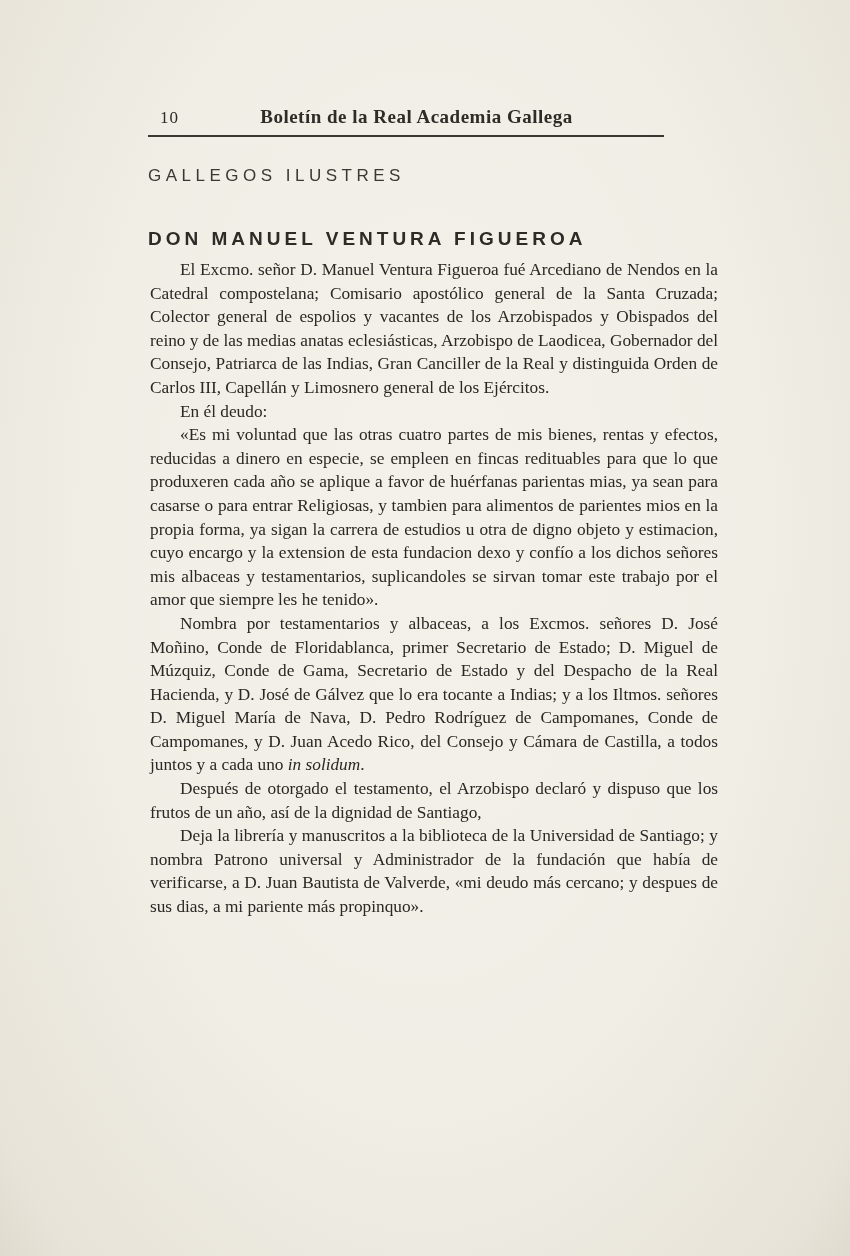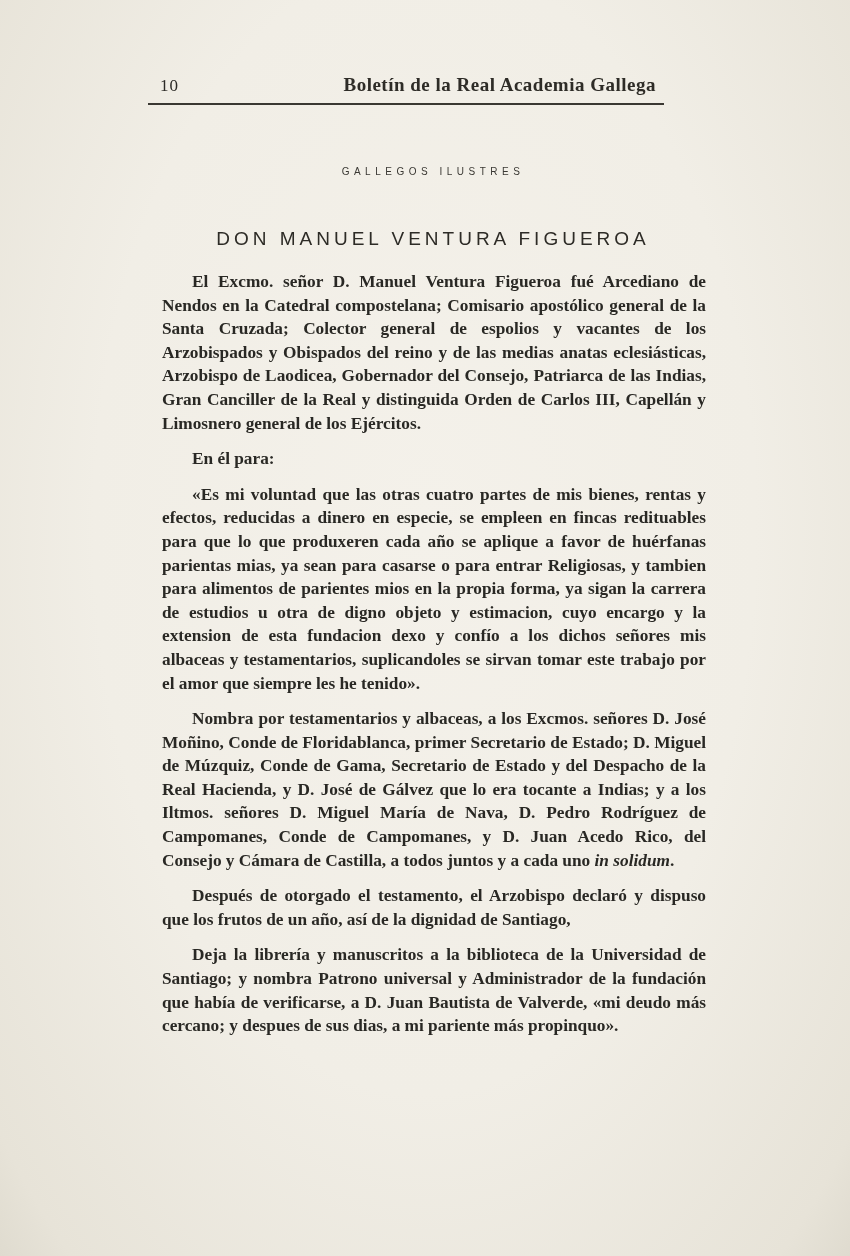--- a/index.html
+++ b/index.html
@@ -34,68 +34,68 @@
     gap: 6px;
   }
   .page-number {
     font-size: 17px;
     letter-spacing: 1px;
     margin-left: 12px;
     flex: 0 0 auto;
   }
   .running-title {
     flex: 1 1 auto;
-    text-align: right;
+    text-align: center;
     font-size: 19px;
     font-weight: bold;
     letter-spacing: 0.5px;
     color: #2e2c27;
     transform: translateX(-8px);
+    margin-top: 32px;
   }
 
   
   .section-heading {
     position: absolute;
     top: 166px;
     left: 148px;
     width: 570px;
-    text-align: center;
+    text-align: left;
     font-family: "Liberation Sans", "DejaVu Sans", sans-serif;
-    font-size: 10px;
+    font-size: 17px;
     letter-spacing: 4.5px;
     color: #3a3833;
   }
   .article-title {
     position: absolute;
     top: 215px;
     left: 148px;
     width: 570px;
-    text-align: center;
+    text-align: left;
     font-family: "Liberation Sans", "DejaVu Sans", sans-serif;
     font-size: 19px;
-    font-weight: normal;
+    font-weight: bold;
     letter-spacing: 4px;
     color: #2d2b26;
   }
 
   
   .body-text {
     position: absolute;
     top: 258px;
     left: 150px;
     width: 568px;
     font-size: 17.3px;
     line-height: 23.6px;
     text-align: justify;
     color: #292824;
   }
   .body-text p {
-    margin: 12px;
+    margin: 0;
     text-indent: 30px;
-    font-weight: bold;
   }
   .body-text i {
     font-style: italic;
   }
 </style>
 </head>
 <body>
 
 <div class="page">
 
@@ -103,20 +103,20 @@
     <span class="page-number">10</span>
     <span class="running-title">Boletín de la Real Academia Gallega</span>
   </header>
 
   <div class="section-heading">GALLEGOS ILUSTRES</div>
 
   <h1 class="article-title">DON MANUEL VENTURA FIGUEROA</h1>
 
   <div class="body-text">
     <p>El Excmo. señor D. Manuel Ventura Figueroa fué Arcediano de Nendos en la Catedral compostelana; Comisario apostólico general de la Santa Cruzada; Colector general de espolios y vacantes de los Arzobispados y Obispados del reino y de las medias anatas eclesiásticas, Arzobispo de Laodicea, Gobernador del Consejo, Patriarca de las Indias, Gran Canciller de la Real y distinguida Orden de Carlos III, Capellán y Limosnero general de los Ejércitos.</p>
-    <p>En él para:</p>
+    <p>En él deudo:</p>
     <p>«Es mi voluntad que las otras cuatro partes de mis bienes, rentas y efectos, reducidas a dinero en especie, se empleen en fincas redituables para que lo que produxeren cada año se aplique a favor de huérfanas parientas mias, ya sean para casarse o para entrar Religiosas, y tambien para alimentos de parientes mios en la propia forma, ya sigan la carrera de estudios u otra de digno objeto y estimacion, cuyo encargo y la extension de esta fundacion dexo y confío a los dichos señores mis albaceas y testamentarios, suplicandoles se sirvan tomar este trabajo por el amor que siempre les he tenido».</p>
     <p><span>Nombra por testamentarios y albaceas, a los Excmos. señores D. José Moñino, Conde de Floridablanca, primer Secretario de Estado; D. Miguel de Múzquiz, Conde de Gama, Secretario de Estado y del Despacho de la Real Hacienda, y D. José de Gálvez que lo era tocante a Indias; y a los Iltmos. señores D. Miguel María de Nava, D. Pedro Rodríguez de Campomanes, Conde de Campomanes, y D. Juan Acedo Rico, del Consejo y Cámara de Castilla, a todos juntos y a cada uno </span><i>in solidum</i><span>.</span></p>
     <p>Después de otorgado el testamento, el Arzobispo declaró y dispuso que los frutos de un año, así de la dignidad de Santiago,</p>
     <p>Deja la librería y manuscritos a la biblioteca de la Universidad de Santiago; y nombra Patrono universal y Administrador de la fundación que había de verificarse, a D. Juan Bautista de Valverde, «mi deudo más cercano; y despues de sus dias, a mi pariente más propinquo».</p>
   </div>
 
 </div>
 
 </body></html>

